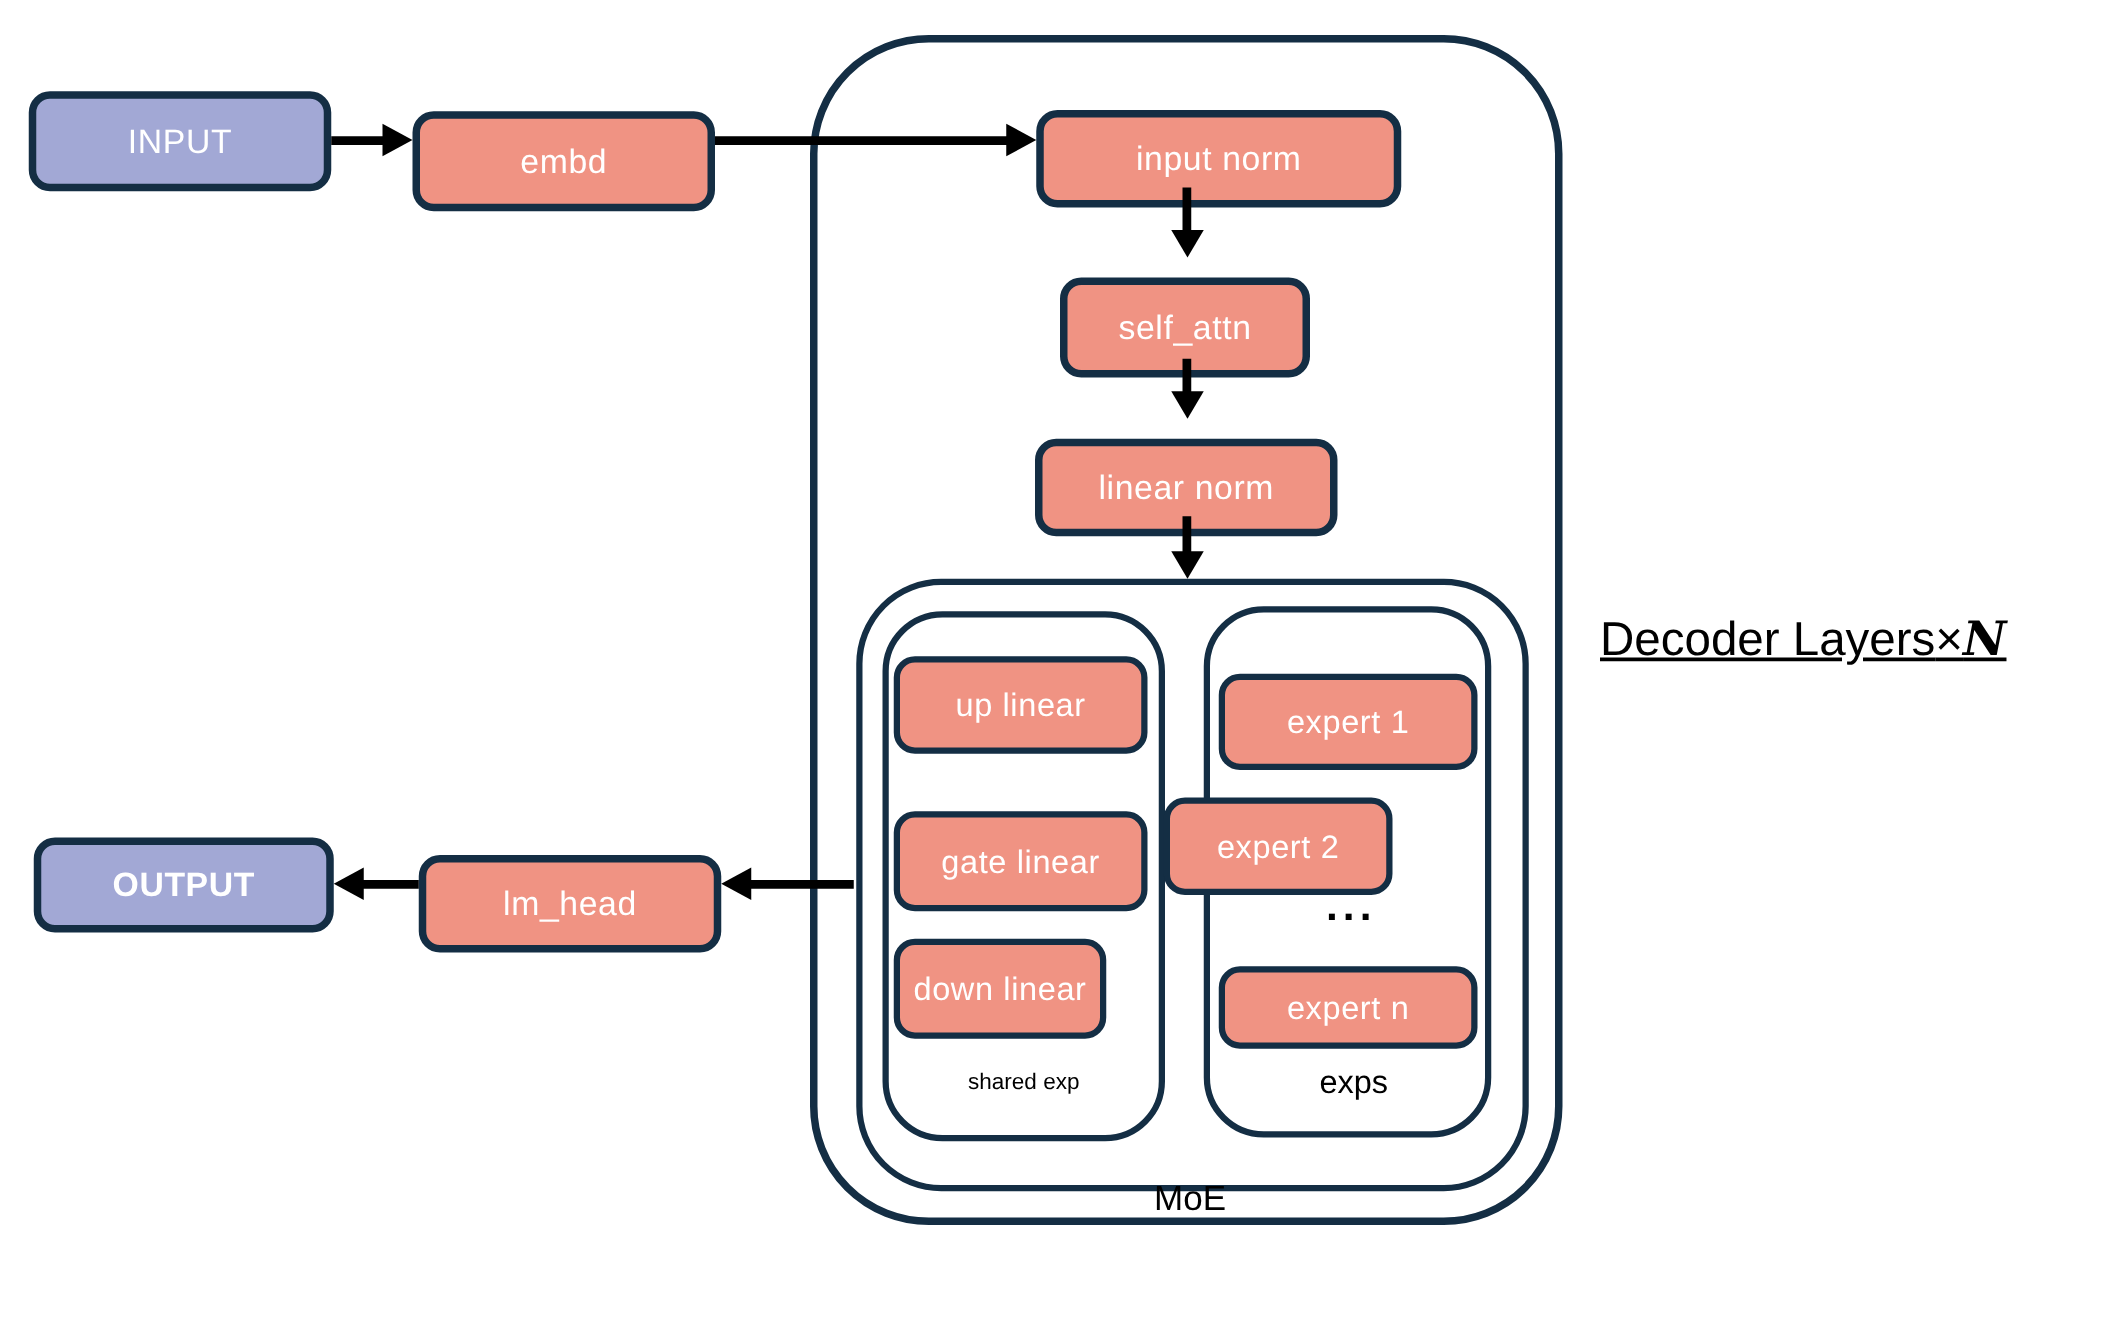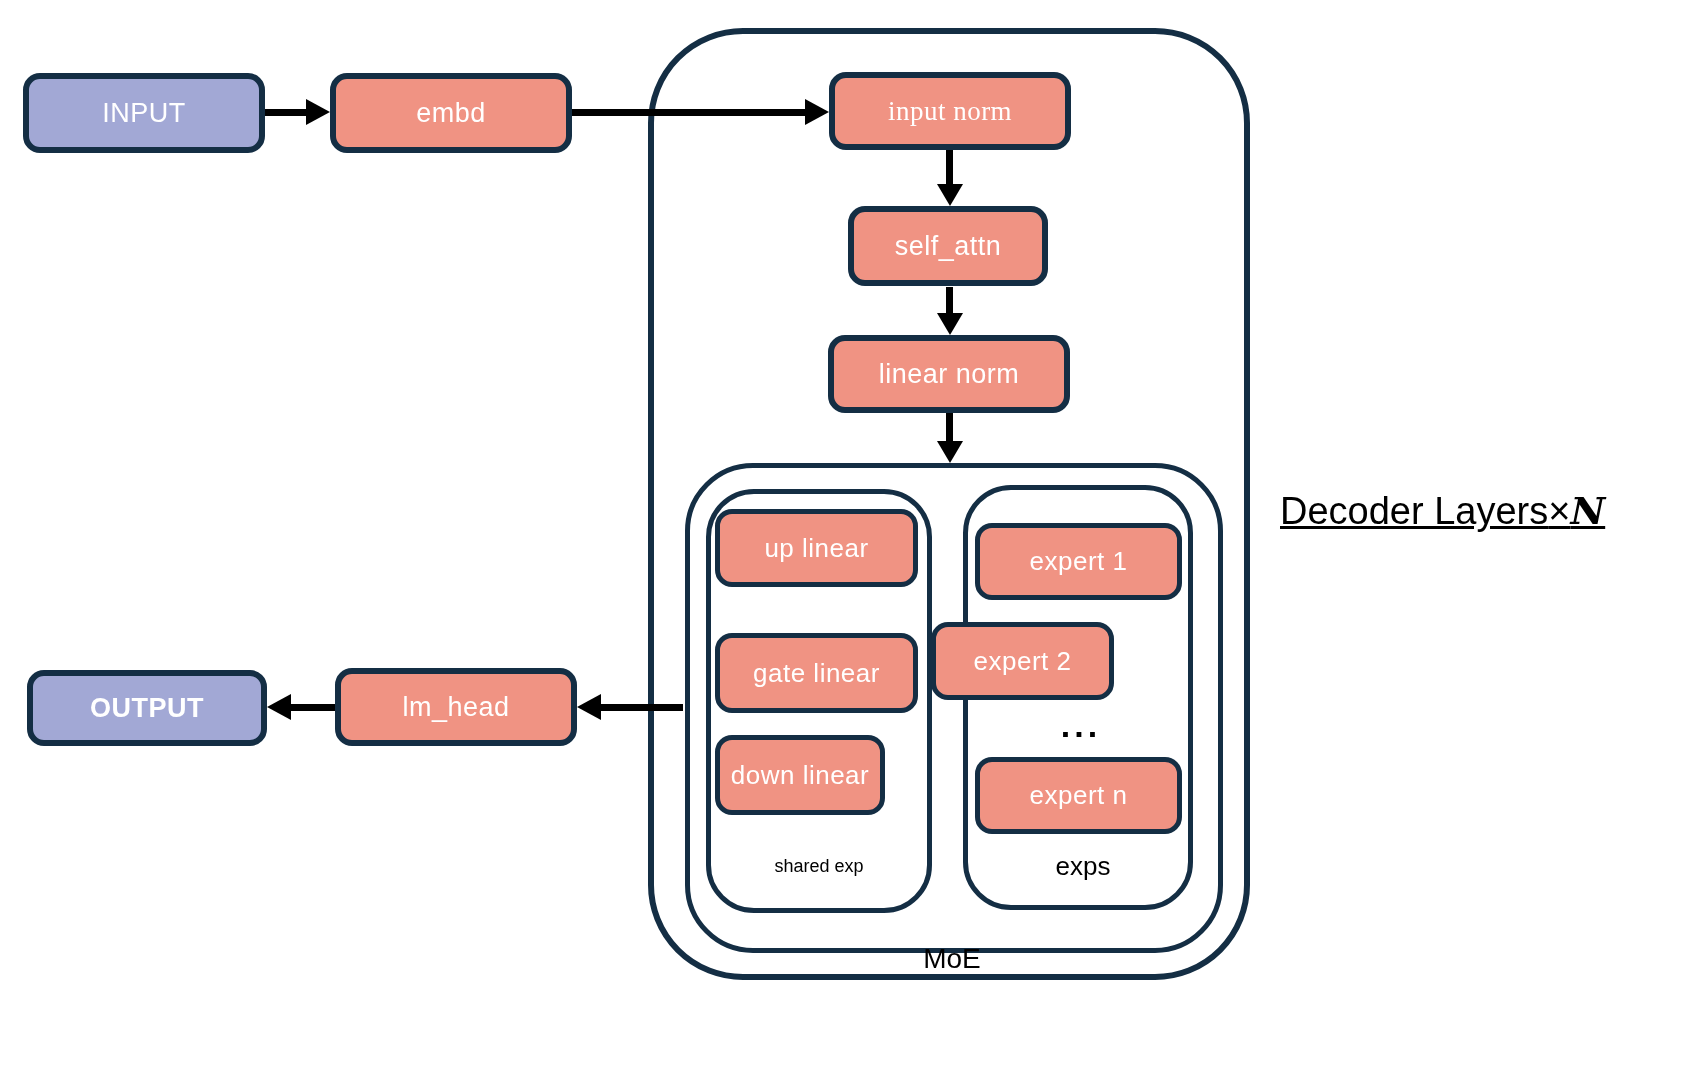--- a/index.html
+++ b/index.html
@@ -35,21 +35,21 @@
     position:absolute;
     box-sizing:border-box;
     border:6px solid var(--border);
     border-radius:17px;
     display:flex;align-items:center;justify-content:center;
     color:var(--text-light);
     font-size:27px;
     letter-spacing:.5px;
     white-space:nowrap;
   }
-  .salmon{background:var(--block-fill);}
+  .salmon{background:var(--block-fill);margin-top:16px;}
   .purple{background:var(--io-fill);}
   .inner{border-width:5px;font-size:26px;}
 
   
   .hline,.vline{position:absolute;background:var(--arrow);}
   .hline{height:7px;}
   .vline{width:7px;}
   .head{position:absolute;width:0;height:0;}
   .head-right{border-top:13px solid transparent;border-bottom:13px solid transparent;border-left:24px solid var(--arrow);}
   .head-left{border-top:13px solid transparent;border-bottom:13px solid transparent;border-right:24px solid var(--arrow);}
@@ -91,32 +91,32 @@
 <div class="canvas">
 
   <div class="container decoder-frame"></div>
   <div class="container moe-frame"></div>
   <div class="container shared-frame"></div>
   <div class="container exps-frame"></div>
 
   <div class="node purple" style="left:23px;top:73px;width:242px;height:80px;">INPUT</div>
   <div class="node salmon" style="left:330px;top:73px;width:242px;height:80px;">embd</div>
 
-  <div class="node salmon" style="left:829px;top:72px;width:242px;height:78px;font-family:Liberation Serif, serif;">input norm</div>
+  <div class="node salmon" style="left:829px;top:72px;width:292px;height:78px;">input norm</div>
   <div class="node salmon" style="left:848px;top:206px;width:200px;height:80px;">self_attn</div>
   <div class="node salmon" style="left:828px;top:335px;width:242px;height:78px;">linear norm</div>
 
   <div class="node salmon inner" style="left:715px;top:509px;width:203px;height:78px;">up linear</div>
   <div class="node salmon inner" style="left:715px;top:633px;width:203px;height:80px;">gate linear</div>
   <div class="node salmon inner" style="left:715px;top:735px;width:170px;height:80px;">down linear</div>
 
   <div class="node salmon inner" style="left:975px;top:523px;width:207px;height:77px;">expert 1</div>
   <div class="node salmon inner" style="left:931px;top:622px;width:183px;height:78px;">expert 2</div>
   <div class="dots" style="left:1081px;top:730px;">...</div>
-  <div class="node salmon inner" style="left:975px;top:757px;width:207px;height:77px;">expert n</div>
+  <div class="node salmon inner" style="left:975px;top:757px;width:207px;height:66px;">expert n</div>
 
   <div class="lbl" style="left:819px;top:866px;font-size:18px;">shared exp</div>
   <div class="lbl" style="left:1083px;top:866px;font-size:26px;">exps</div>
   <div class="lbl" style="left:952px;top:935px;font-size:28px;margin-top:24px;">MoE</div>
 
   <div class="node purple" style="left:27px;top:670px;width:240px;height:76px;font-weight:bold;">OUTPUT</div>
   <div class="node salmon" style="left:335px;top:668px;width:242px;height:78px;">lm_head</div>
 
   <div>
     <div class="hline" style="left:265px;top:109px;width:47px;"></div>

